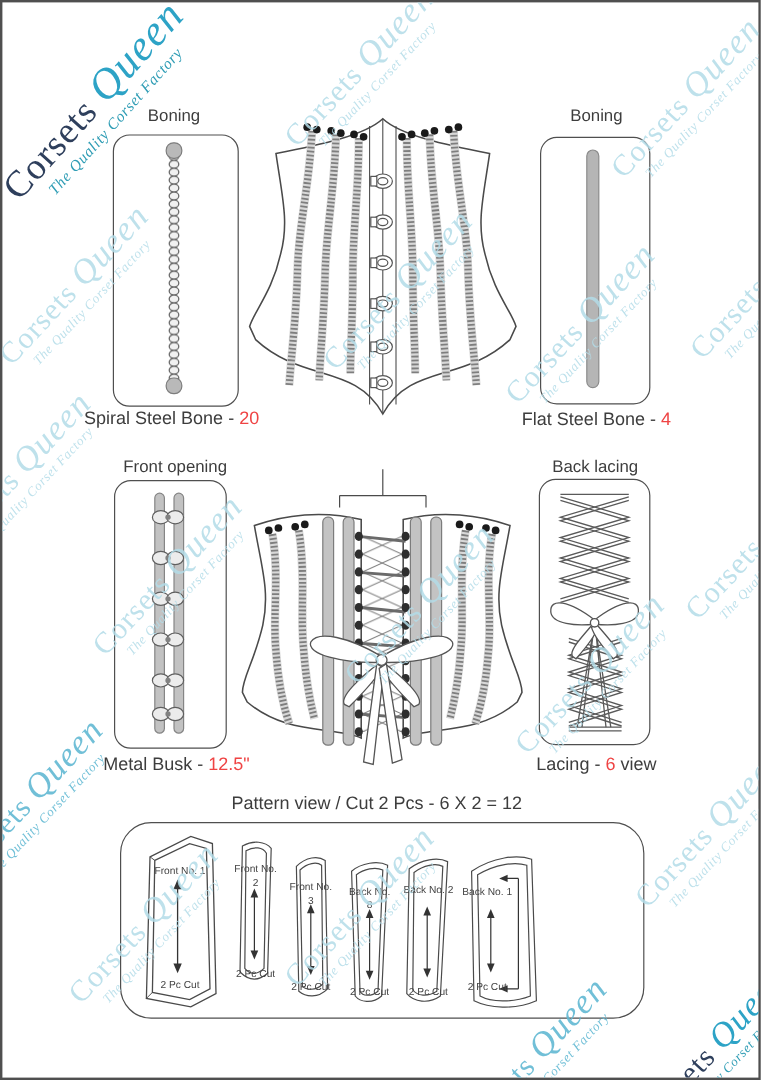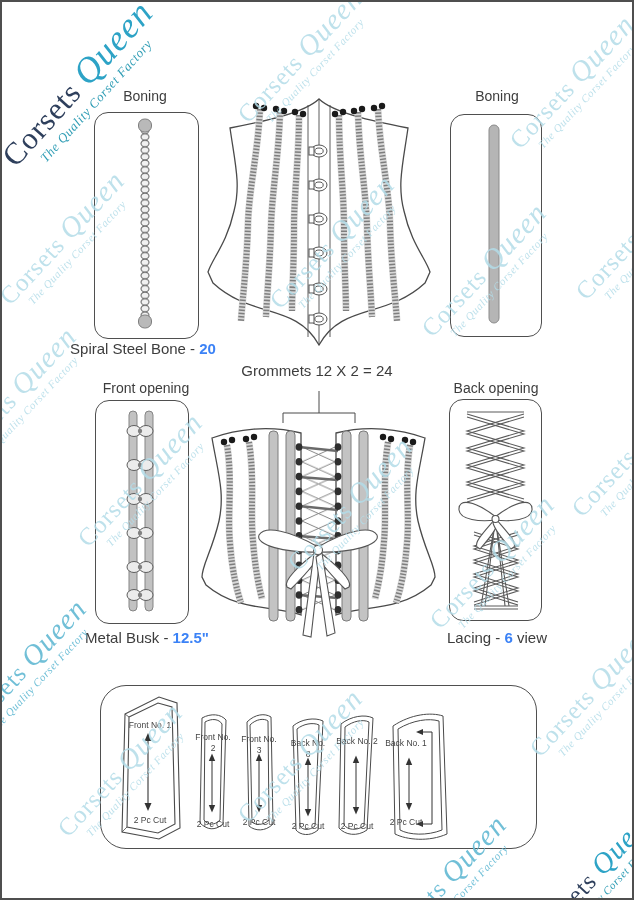--- a/index.html
+++ b/index.html
@@ -21,21 +21,21 @@
   .wm-strong .wm-q{color:#2da3c6;}
   .wm-strong .wm-tag{color:#2f9db5;}
   .wm-xl .wm-brand{font-size:31px;}
   .wm-xl .wm-q{font-size:36px;}
   .wm-xl .wm-tag{font-size:13px;}
   
   .abs{position:absolute;}
   .title{top:28px;left:60px;width:400px;text-align:center;font-size:16.5px;color:#3b3b3b;z-index:2;}
   .fig-label{font-size:14px;text-align:center;z-index:2;}
   .caption{font-size:15px;text-align:center;z-index:2;}
-  .red{color:#3b82f6;font-weight:bold;}
+  .red{color:#ef4444;font-weight:normal;}
   
   .fig-box{position:absolute;border:1.4px solid #4f4f4f;border-radius:14px;background:#fff;z-index:1;}
   .pattern-box{position:absolute;left:98px;top:683px;width:435px;height:162px;
                border:1.5px solid #4f4f4f;border-radius:26px;background:#fff;z-index:1;}
   .illus{position:absolute;z-index:1;}
   
   .piece{position:absolute;}
   .piece svg{position:absolute;left:0;top:0;}
   .piece-name,.piece-cut{position:absolute;width:100%;text-align:center;
       font-size:8.5px;line-height:1.25;color:#444;z-index:2;}
@@ -183,27 +183,29 @@
       <g>
         <use href="#loopF" x="113" y="58"></use>
           <use href="#loopF" x="113" y="92"></use>
         <use href="#loopF" x="113" y="126"></use>
           <use href="#loopF" x="113" y="160"></use>
         <use href="#loopF" x="113" y="196"></use>
           <use href="#loopF" x="113" y="226"></use>
       </g>
     </svg>
   </div>
-  <div class="abs caption" style="left:215px;top:360px;width:200px">Grommets 12 X 2 = 24</div>
 
   <div class="abs fig-label" style="left:445px;top:86px;width:100px">Boning</div>
   <div class="fig-box" style="left:448px;top:112px;width:90px;height:221px">
     <svg width="87" height="218" viewBox="0 0 87 218">
       <rect x="38" y="10" width="10" height="198" rx="5" fill="#b5b5b5" stroke="#8b8b8b"></rect>
     </svg>
+  </div>
+  <div class="abs caption" style="left:395px;top:339px;width:200px">
+    <span>Flat Steel Bone -</span> <span class="red">4</span>
   </div>
 
   <div class="abs fig-label" style="left:94px;top:378px;width:100px">Front opening</div>
   <div class="fig-box" style="left:93px;top:398px;width:92px;height:222px">
     <svg width="89" height="219" viewBox="0 0 89 219">
       <defs>
         <g id="claspA">
           <ellipse cx="38" cy="0" rx="7" ry="5.5" fill="#ececec" stroke="#5f5f5f"></ellipse>
           <ellipse cx="50" cy="0" rx="7" ry="5.5" fill="#ececec" stroke="#5f5f5f"></ellipse>
           <circle cx="44" cy="0" r="2.2" fill="#818181"></circle>
@@ -304,21 +306,21 @@
         <path d="M119,162 C146,146 172,140 178,150 C182,160 152,168 119,167 Z"></path>
         <path d="M119,166 C100,180 84,196 88,202 L92,204 C104,192 116,178 121,170 Z"></path>
         <path d="M119,166 C138,180 154,196 150,202 L146,204 C134,192 122,178 117,170 Z"></path>
         <path d="M115,168 L104,250 L112,252 L121,172 Z"></path>
         <path d="M123,168 L136,248 L128,251 L117,172 Z"></path>
         <circle cx="119" cy="165" r="4.5"></circle>
       </g>
     </svg>
   </div>
 
-  <div class="abs fig-label" style="left:444px;top:378px;width:100px">Back opening</div>
+  <div class="abs fig-label" style="left:444px;top:378px;width:100px">Back lacing</div>
   <div class="fig-box" style="left:447px;top:397px;width:91px;height:220px">
     <svg width="88" height="217" viewBox="0 0 88 217">
       <g stroke="#5a5a5a" stroke-width="1.1" fill="none">
         <path d="M17,12 L74,12"></path>
         <path d="M17,14 L74,31 L17,48 L74,65 L17,82 L74,99"></path>
         <path d="M74,14 L17,31 L74,48 L17,65 L74,82 L17,99"></path>
         <path d="M17,17 L74,34 L17,51 L74,68 L17,85 L74,102"></path>
         <path d="M74,17 L17,34 L74,51 L17,68 L74,85 L17,102"></path>
         <path d="M24,132 L68,146 L24,160 L68,174 L24,188 L68,202"></path>
         <path d="M68,132 L24,146 L68,160 L24,174 L68,188 L24,202"></path>
@@ -334,39 +336,40 @@
         <path d="M45,119 C34,132 24,142 27,147 L30,149 C38,140 46,130 48,123 Z"></path>
         <path d="M46,119 C57,132 67,142 64,147 L61,149 C53,140 45,130 43,123 Z"></path>
         <circle cx="45.5" cy="119" r="3.5"></circle>
       </g>
     </svg>
   </div>
   <div class="abs caption" style="left:395px;top:627px;width:200px">
     <span>Lacing -</span> <span class="red">6</span> <span>view</span>
   </div>
 
+  <div class="abs caption" style="left:162px;top:659px;width:300px">Pattern view / Cut 2 Pcs - 6 X 2 = 12</div>
 
   <div class="pattern-box">
 
     <div class="piece" style="left:16px;top:8px;width:66px;height:148px">
       <svg width="66" height="148" viewBox="0 0 66 148" fill="none" stroke="#4a4a4a" stroke-width="1.1">
         <path d="M8,20 L42,3 L60,9 L63,134 L42,145 L5,138 Z"></path>
         <path d="M12,23 L41,9 L55,13 L58,130 L41,139 L10,133 Z"></path>
         <path d="M8,20 L12,23 M5,138 L10,133" stroke-width="0.8"></path>
         <g stroke="#333">
           <path d="M31,42 L31,114"></path>
           <polygon points="27.5,47 34.5,47 31,39" fill="#333" stroke="none"></polygon>
           <polygon points="27.5,109 34.5,109 31,117" fill="#333" stroke="none"></polygon>
         </g>
       </svg>
       <div class="piece-name" style="top:26px">Front No. 1</div>
       <div class="piece-cut" style="bottom:16px">2 Pc Cut</div>
     </div>
 
-    <div class="piece" style="left:94px;top:24px;width:36px;height:128px">
+    <div class="piece" style="left:94px;top:11px;width:36px;height:128px">
       <svg width="36" height="128" viewBox="0 0 36 128" fill="none" stroke="#4a4a4a" stroke-width="1">
         <path d="M7,8 C16,3 26,4 31,10 L28,114 C20,121 12,120 5,113 Z"></path>
         <path d="M10,12 C17,8 24,9 27,14 L25,110 C19,116 13,115 9,110 Z"></path>
         <g stroke="#333">
           <path d="M17,46 L17,100"></path>
           <polygon points="13.8,51 20.2,51 17,43.5" fill="#333" stroke="none"></polygon>
           <polygon points="13.8,95 20.2,95 17,102.5" fill="#333" stroke="none"></polygon>
         </g>
       </svg>
       <div class="piece-name" style="top:22px">Front No. 2</div>

